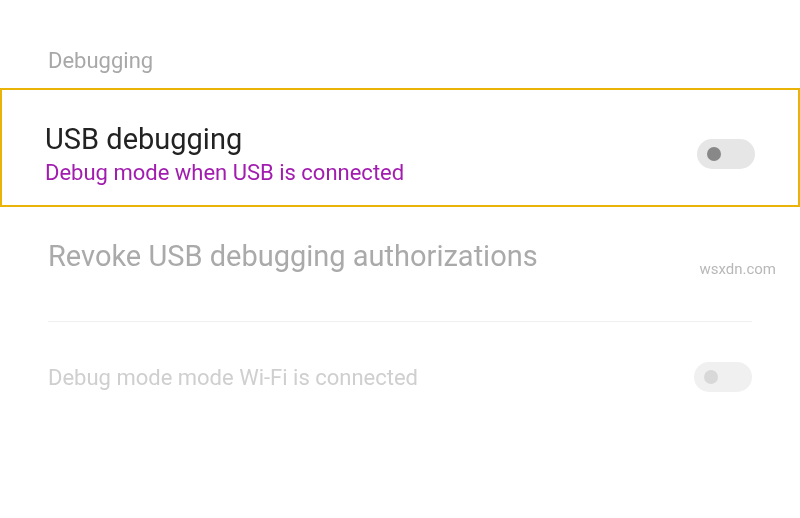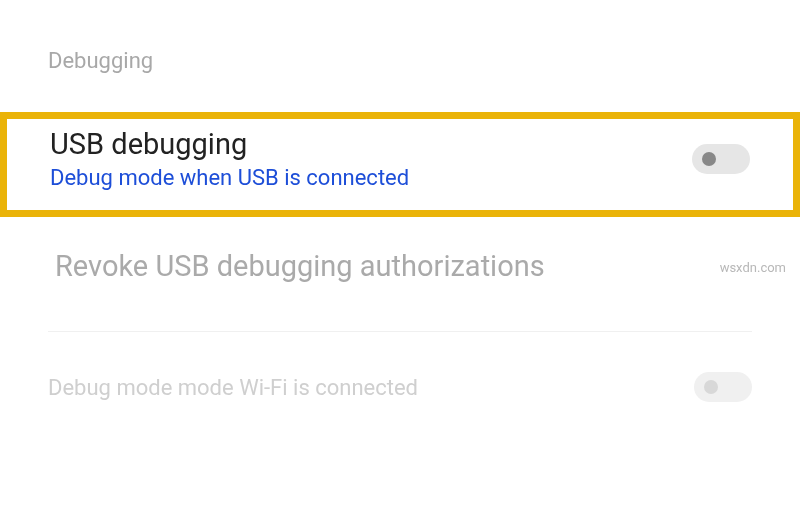--- a/index.html
+++ b/index.html
@@ -14,59 +14,58 @@
       height: 518px;
       position: relative;
     }
     .container {
       padding: 0;
     }
     .section-header {
       color: #a8a8a8;
       font-size: 22px;
       font-weight: 400;
-      padding: 48px 48px 39px 48px;
+      padding: 48px 48px 15px 48px;
     }
     .setting-row {
       display: flex;
       align-items: center;
       justify-content: space-between;
       padding: 20px 48px 24px 48px;
       position: relative;
     }
     .setting-row.highlighted {
-      border: 7px solid #eab308;
-      padding: 8px 43px 20px 43px;
+      border: 2px solid #eab308;
+      padding: 32px 43px 20px 43px;
     }
     .setting-text {
       flex: 1;
     }
     .setting-title {
       font-size: 29px;
       color: #222222;
       font-weight: 400;
       margin-bottom: 4px;
     }
     .setting-title.disabled {
       color: #bfbfbf;
     }
     .setting-subtitle {
       font-size: 22px;
-      color: #1d4ed8;
+      color: #a21caf;
       font-weight: 400;
     }
     .setting-subtitle.disabled {
       color: #cfcfcf;
     }
     .setting-single-title {
       font-size: 29px;
       color: #aaaaaa;
       font-weight: 400;
       padding: 32px 48px 48px 48px;
-      margin-left: 7px;
     }
     .toggle {
       width: 58px;
       height: 30px;
       background: #e6e6e6;
       border-radius: 15px;
       position: relative;
       flex-shrink: 0;
     }
     .toggle-knob {
@@ -83,23 +82,23 @@
     }
     .toggle.disabled .toggle-knob {
       background: #d8d8d8;
     }
     .thin-divider {
       border-top: 1px solid #f0f0f0;
       margin: 0 48px 20px 48px;
     }
     .watermark {
       position: absolute;
-      right: 14px;
+      right: 24px;
       top: 260px;
-      font-size: 13px;
+      font-size: 15px;
       color: #b8b8b8;
       writing-mode: horizontal-tb;
     }
   </style>
 </head>
 <body>
 
 <div class="container">
 
   <div class="section-header">Debugging</div>

